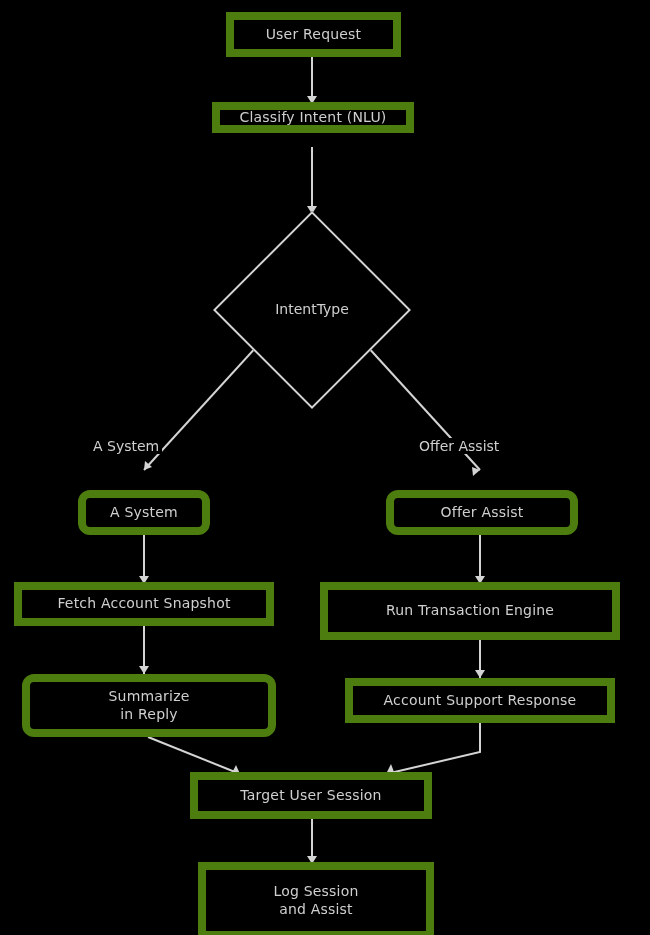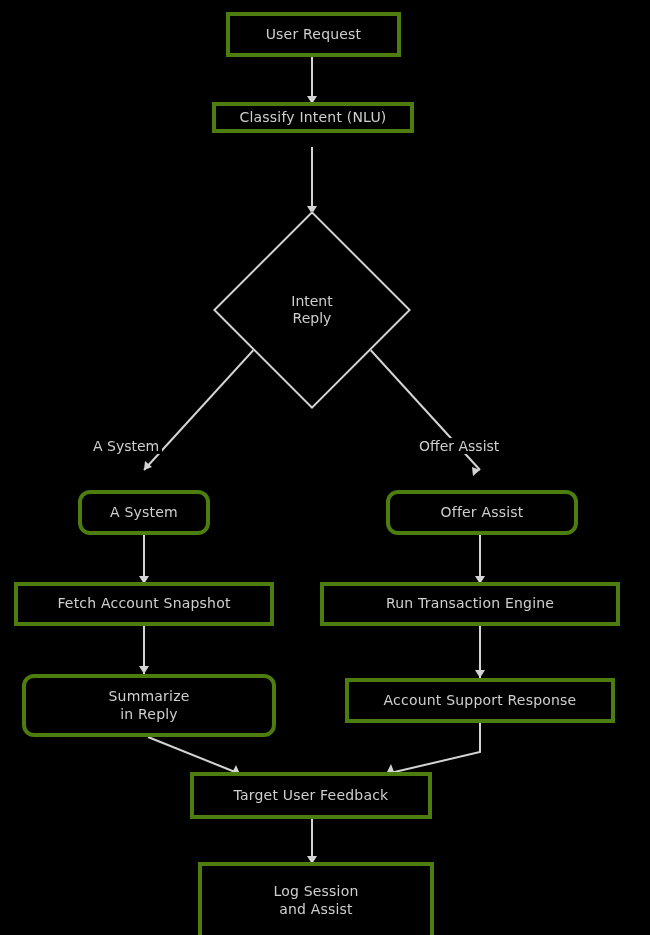--- a/index.html
+++ b/index.html
@@ -19,21 +19,21 @@
   svg.edges {
     position: absolute;
     left: 0;
     top: 0;
     width: 650px;
     height: 935px;
   }
   .node {
     position: absolute;
     box-sizing: border-box;
-    border: 4px solid #4d7c0f;
+    border: 8px solid #4d7c0f;
     background: #000000;
     color: #cfcfcf;
     display: flex;
     align-items: center;
     justify-content: center;
     text-align: center;
     line-height: 1.25;
     font-size: 14px;
     letter-spacing: 0.2px;
     padding: 2px 6px;
@@ -60,21 +60,21 @@
     box-sizing: border-box;
   }
   .diamond-label {
     position: relative;
     z-index: 2;
     color: #cfcfcf;
     font-size: 14px;
     text-align: center;
     line-height: 1.25;
     display: flex;
-    flex-direction: column;
+    flex-direction: row;
     align-items: center;
   }
   .edge-label {
     position: absolute;
     color: #cfcfcf;
     font-size: 14px;
     background: #000000;
     padding: 0 3px;
     white-space: nowrap;
   }
@@ -127,21 +127,21 @@
   </div>
 
   <div class="node" style="left:212px; top:102px; width:202px; height:31px;">
     <span>Classify Intent (NLU)</span>
   </div>
 
   <div class="diamond-wrap" style="left:212px; top:210px; width:200px; height:200px;">
     <div class="diamond-shape"></div>
     <div class="diamond-label">
       <span>Intent</span>
-      <span>Reply</span>
+      <span>Type</span>
     </div>
   </div>
 
   <div class="edge-label" style="left:90px; top:438px;">A System</div>
   <div class="edge-label" style="left:416px; top:438px;">Offer Assist</div>
 
   <div class="node rounded" style="left:78px; top:490px; width:132px; height:45px;">
     <span>A System</span>
   </div>
 
@@ -151,30 +151,30 @@
   </div>
 
   <div class="node" style="left:14px; top:582px; width:260px; height:44px;">
     <span>Fetch Account Snapshot</span>
   </div>
 
   <div class="node rounded" style="left:386px; top:490px; width:192px; height:45px;">
     <span>Offer Assist</span>
   </div>
 
-  <div class="node" style="left:320px; top:582px; width:300px; height:44px;">
+  <div class="node" style="left:320px; top:582px; width:300px; height:58px;">
     <span>Run Transaction Engine</span>
   </div>
 
   <div class="node" style="left:345px; top:678px; width:270px; height:45px;">
     <span>Account Support Response</span>
   </div>
 
   <div class="node" style="left:190px; top:772px; width:242px; height:47px;">
-    <span>Target User Feedback</span>
+    <span>Target User Session</span>
   </div>
 
   <div class="node multiline" style="left:198px; top:862px; width:236px; height:77px;">
     <span>Log Session</span>
     <span>and Assist</span>
   </div>
 
 </div>
 
 </body></html>

